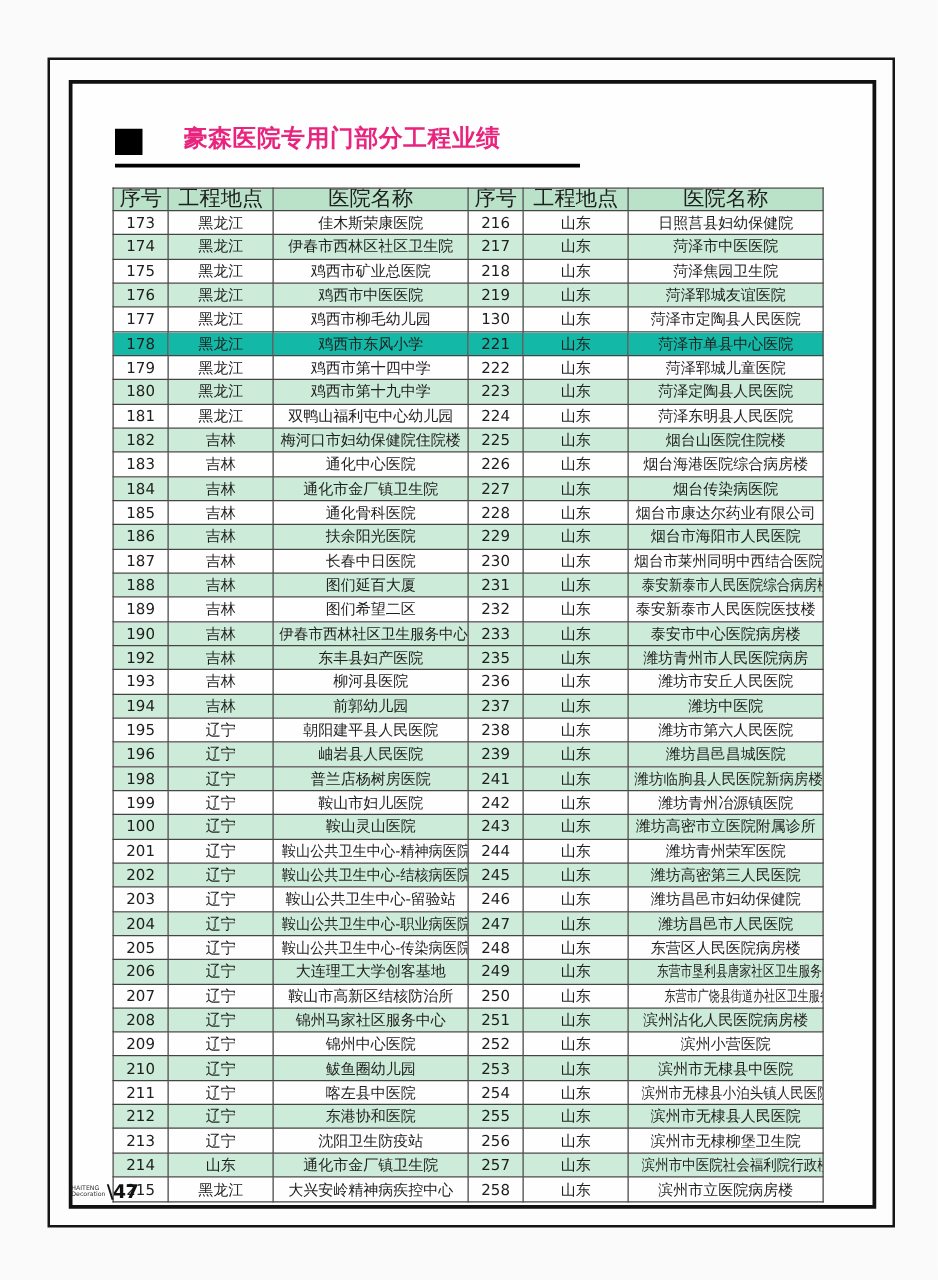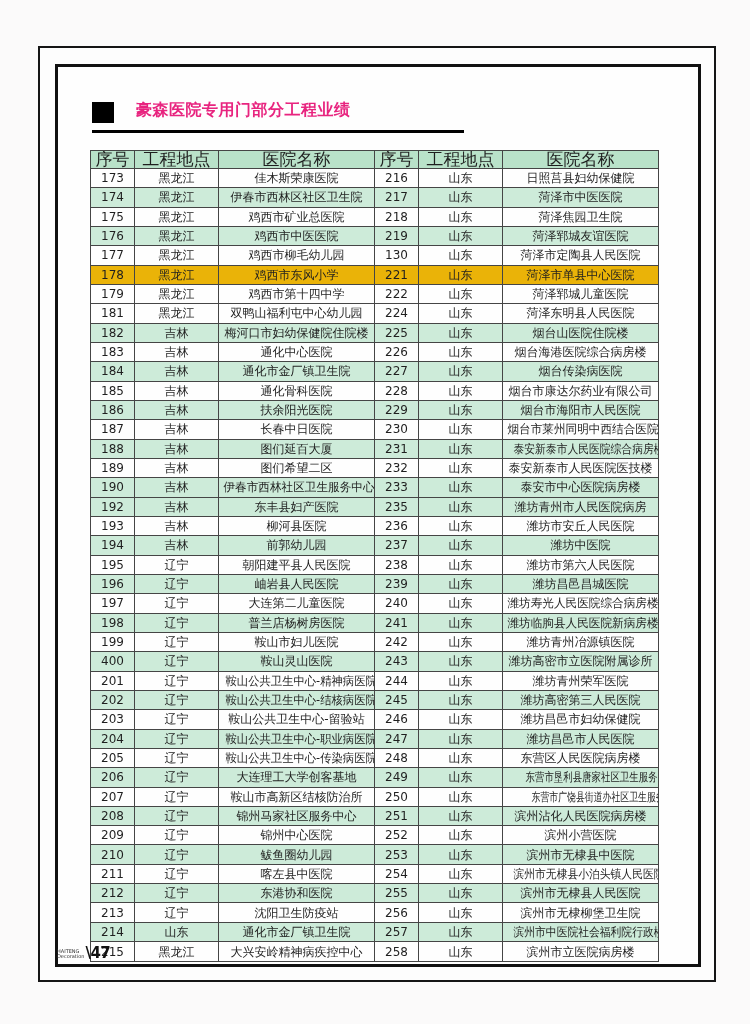--- a/index.html
+++ b/index.html
@@ -19,21 +19,21 @@
   }
   .title-wrap{
     position:absolute;left:92px;top:98px;width:372px;
     border-bottom:3px solid #000;padding-bottom:7px;
     display:flex;align-items:center;
   }
   .title-bullet{
     width:22px;height:21px;background:#000;flex:0 0 auto;margin-top:4px;
   }
   .page-title{
-    margin-left:22px;font-size:16px;font-weight:bold;
+    margin-left:33px;font-size:19px;font-weight:bold;
     letter-spacing:0.5px;white-space:nowrap;
   }
   .perf-table{
     position:absolute;left:90px;top:150px;width:568px;height:812px;
     border-collapse:collapse;table-layout:fixed;
     font-size:12px;
   }
   .perf-table td,.perf-table th{
     border:1px solid #454545;
     text-align:center;vertical-align:middle;
@@ -120,36 +120,44 @@
         <td><span class="fit-span">菏泽郓城友谊医院</span></td>
       </tr>
       <tr style="background: rgb(254, 254, 254); padding-left: 16px;">
         <td><span class="fit-span">177</span></td>
         <td><span class="fit-span">黑龙江</span></td>
         <td><span class="fit-span">鸡西市柳毛幼儿园</span></td>
         <td><span class="fit-span">130</span></td>
         <td><span class="fit-span">山东</span></td>
         <td><span class="fit-span">菏泽市定陶县人民医院</span></td>
       </tr>
-      <tr style="background: #eab308;">
+      <tr style="background: #14b8a6;">
         <td><span class="fit-span">178</span></td>
         <td><span class="fit-span">黑龙江</span></td>
         <td><span class="fit-span">鸡西市东风小学</span></td>
         <td><span class="fit-span">221</span></td>
         <td><span class="fit-span">山东</span></td>
         <td><span class="fit-span">菏泽市单县中心医院</span></td>
       </tr>
       <tr style="background: rgb(254, 254, 254);">
         <td><span class="fit-span">179</span></td>
         <td><span class="fit-span">黑龙江</span></td>
         <td><span class="fit-span">鸡西市第十四中学</span></td>
         <td><span class="fit-span">222</span></td>
         <td><span class="fit-span">山东</span></td>
         <td><span class="fit-span">菏泽郓城儿童医院</span></td>
       </tr>
+      <tr style="background: rgb(205, 235, 217);">
+        <td><span class="fit-span">180</span></td>
+        <td><span class="fit-span">黑龙江</span></td>
+        <td><span class="fit-span">鸡西市第十九中学</span></td>
+        <td><span class="fit-span">223</span></td>
+        <td><span class="fit-span">山东</span></td>
+        <td><span class="fit-span">菏泽定陶县人民医院</span></td>
+      </tr>
       <tr style="background: rgb(254, 254, 254);">
         <td><span class="fit-span">181</span></td>
         <td><span class="fit-span">黑龙江</span></td>
         <td><span class="fit-span">双鸭山福利屯中心幼儿园</span></td>
         <td><span class="fit-span">224</span></td>
         <td><span class="fit-span">山东</span></td>
         <td><span class="fit-span">菏泽东明县人民医院</span></td>
       </tr>
       <tr style="background: rgb(205, 235, 217);">
         <td><span class="fit-span">182</span></td>
@@ -256,46 +264,38 @@
         <td><span class="fit-span">潍坊市第六人民医院</span></td>
       </tr>
       <tr style="background: rgb(205, 235, 217);">
         <td><span class="fit-span">196</span></td>
         <td><span class="fit-span">辽宁</span></td>
         <td><span class="fit-span">岫岩县人民医院</span></td>
         <td><span class="fit-span">239</span></td>
         <td><span class="fit-span">山东</span></td>
         <td><span class="fit-span">潍坊昌邑昌城医院</span></td>
       </tr>
-      <tr style="background: rgb(254, 254, 254);">
-        <td><span class="fit-span">197</span></td>
-        <td><span class="fit-span">辽宁</span></td>
-        <td><span class="fit-span">大连第二儿童医院</span></td>
-        <td><span class="fit-span">240</span></td>
-        <td><span class="fit-span">山东</span></td>
-        <td><span class="fit-span" style="transform: scaleX(0.968);">潍坊寿光人民医院综合病房楼</span></td>
-      </tr>
       <tr style="background: rgb(205, 235, 217);">
         <td><span class="fit-span">198</span></td>
         <td><span class="fit-span">辽宁</span></td>
         <td><span class="fit-span">普兰店杨树房医院</span></td>
         <td><span class="fit-span">241</span></td>
         <td><span class="fit-span">山东</span></td>
         <td><span class="fit-span" style="transform: scaleX(0.968);">潍坊临朐县人民医院新病房楼</span></td>
       </tr>
       <tr style="background: rgb(254, 254, 254);">
         <td><span class="fit-span">199</span></td>
         <td><span class="fit-span">辽宁</span></td>
         <td><span class="fit-span">鞍山市妇儿医院</span></td>
         <td><span class="fit-span">242</span></td>
         <td><span class="fit-span">山东</span></td>
         <td><span class="fit-span">潍坊青州冶源镇医院</span></td>
       </tr>
       <tr style="background: rgb(205, 235, 217);">
-        <td><span class="fit-span">400</span></td>
+        <td><span class="fit-span">100</span></td>
         <td><span class="fit-span">辽宁</span></td>
         <td><span class="fit-span">鞍山灵山医院</span></td>
         <td><span class="fit-span">243</span></td>
         <td><span class="fit-span">山东</span></td>
         <td><span class="fit-span">潍坊高密市立医院附属诊所</span></td>
       </tr>
       <tr style="background: rgb(254, 254, 254);">
         <td><span class="fit-span">201</span></td>
         <td><span class="fit-span">辽宁</span></td>
         <td><span class="fit-span" style="transform: scaleX(0.944);">鞍山公共卫生中心-精神病医院</span></td>

